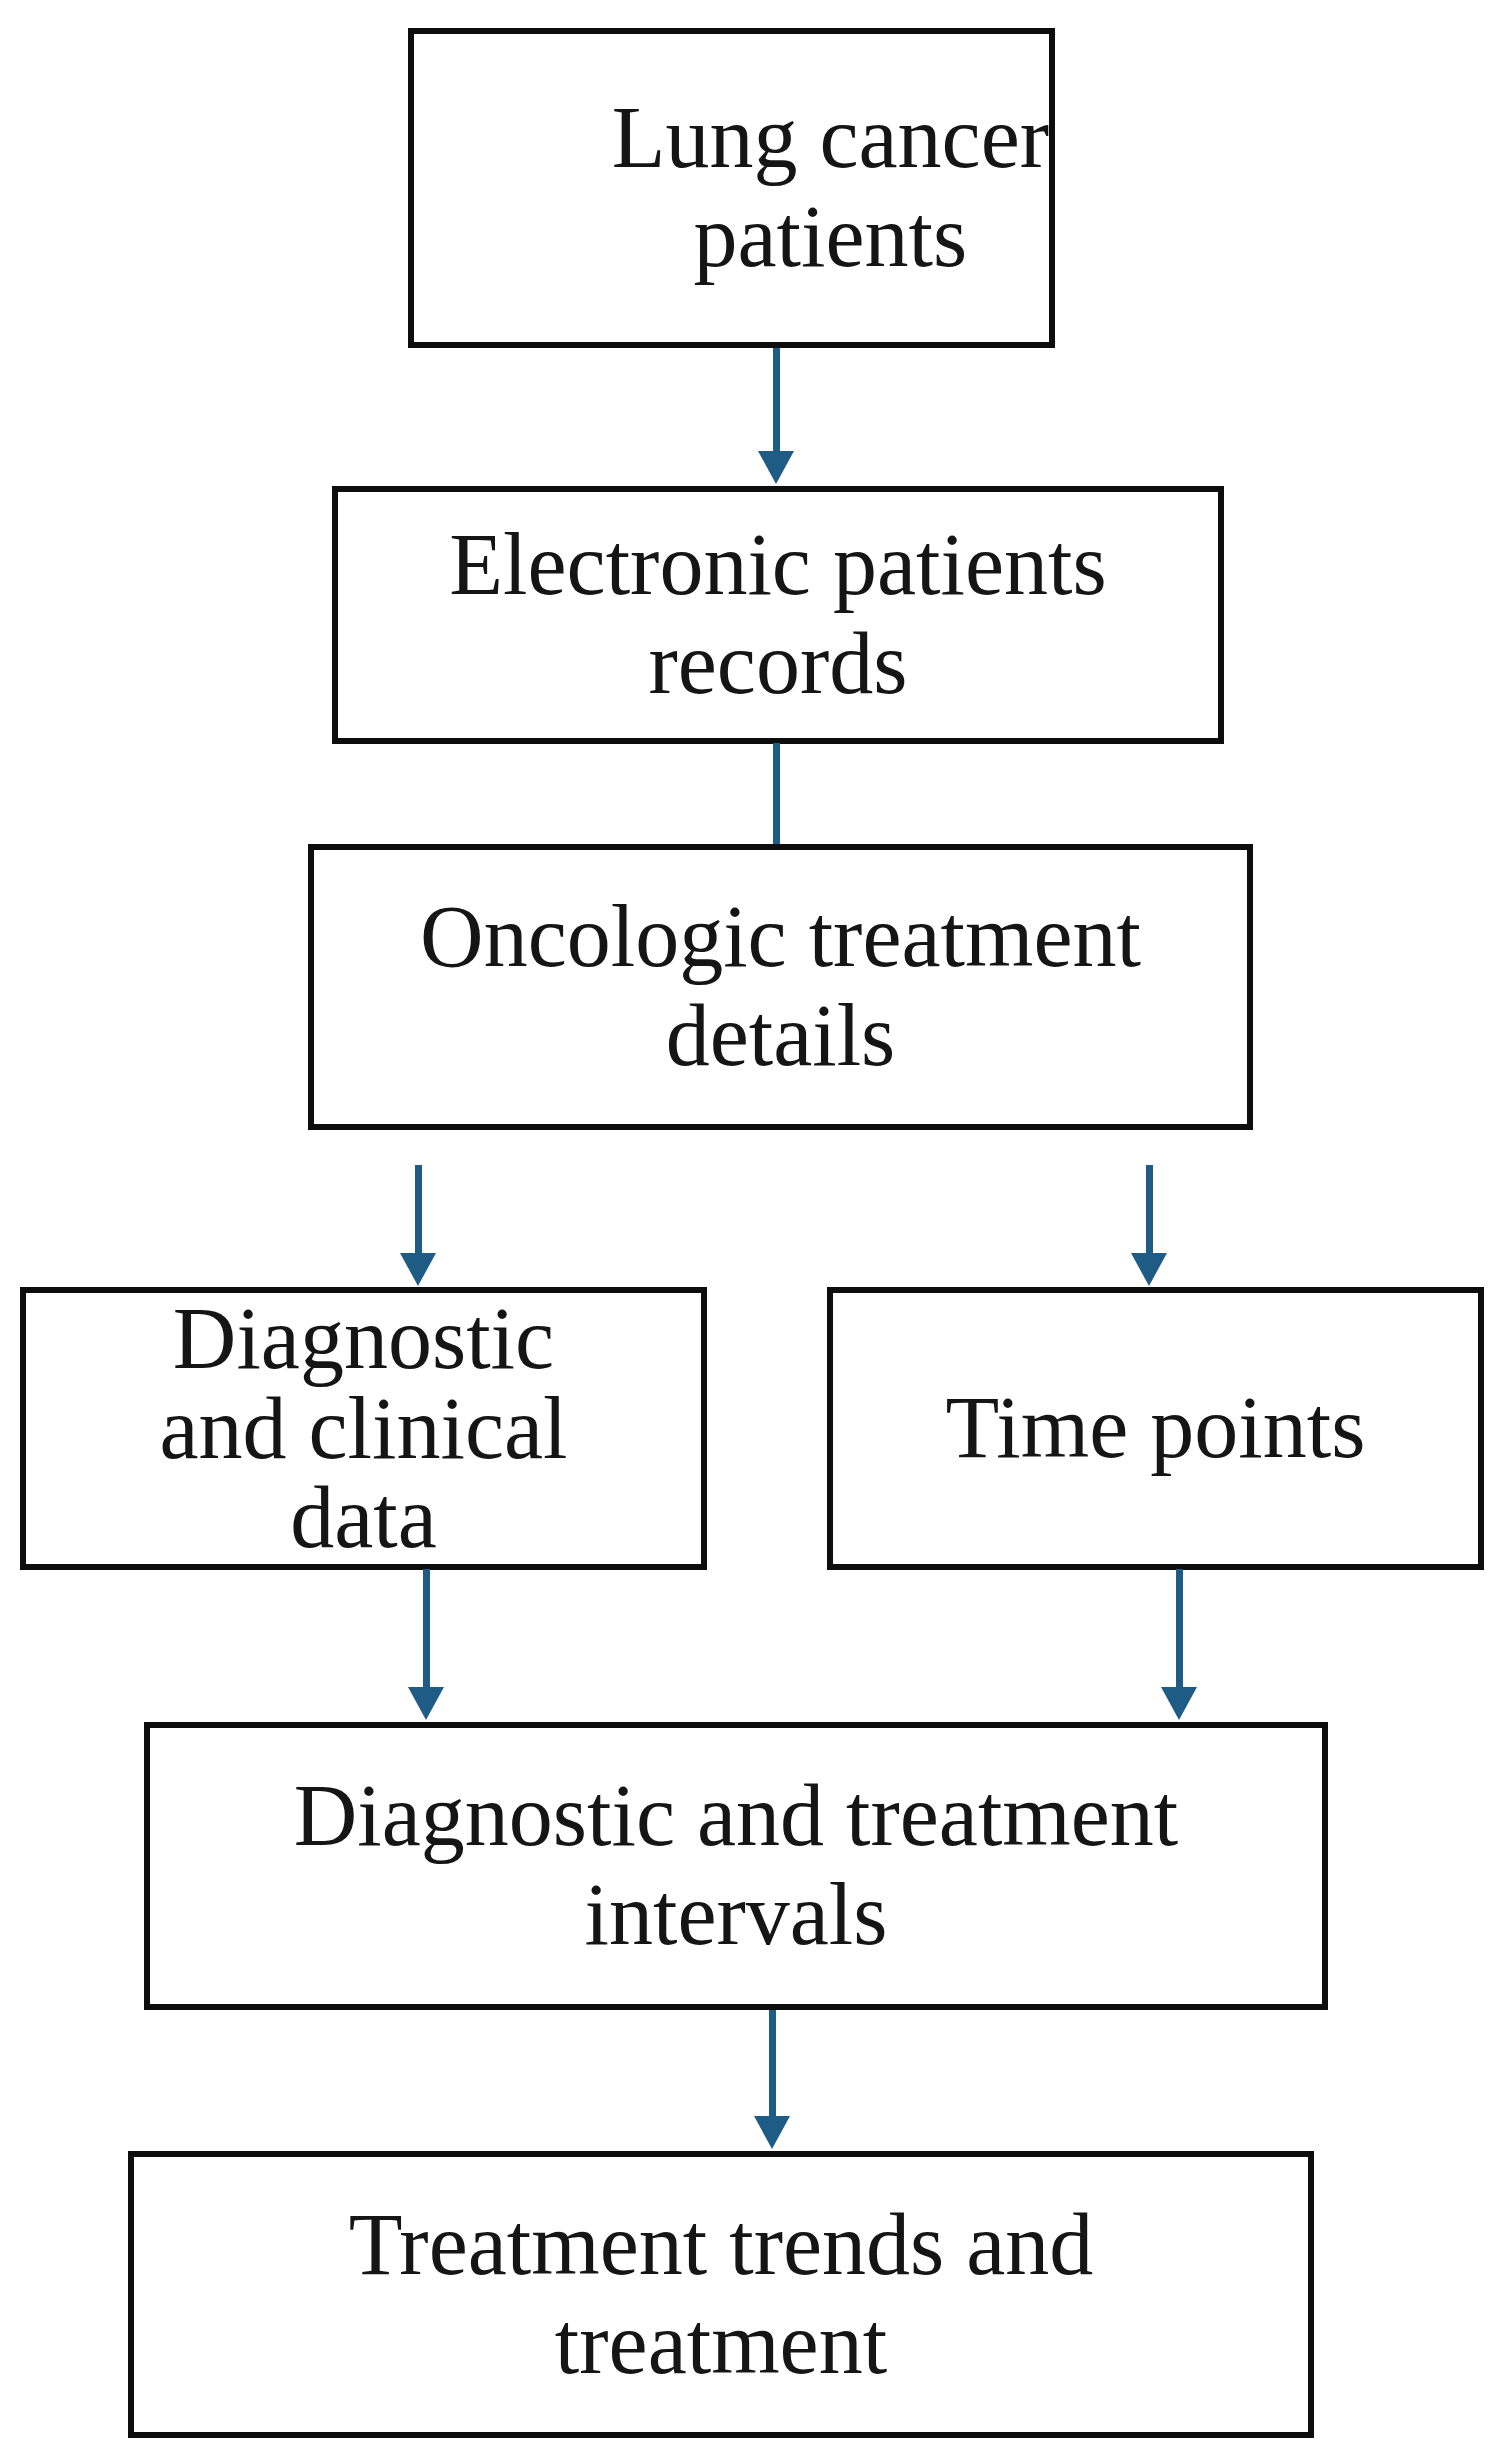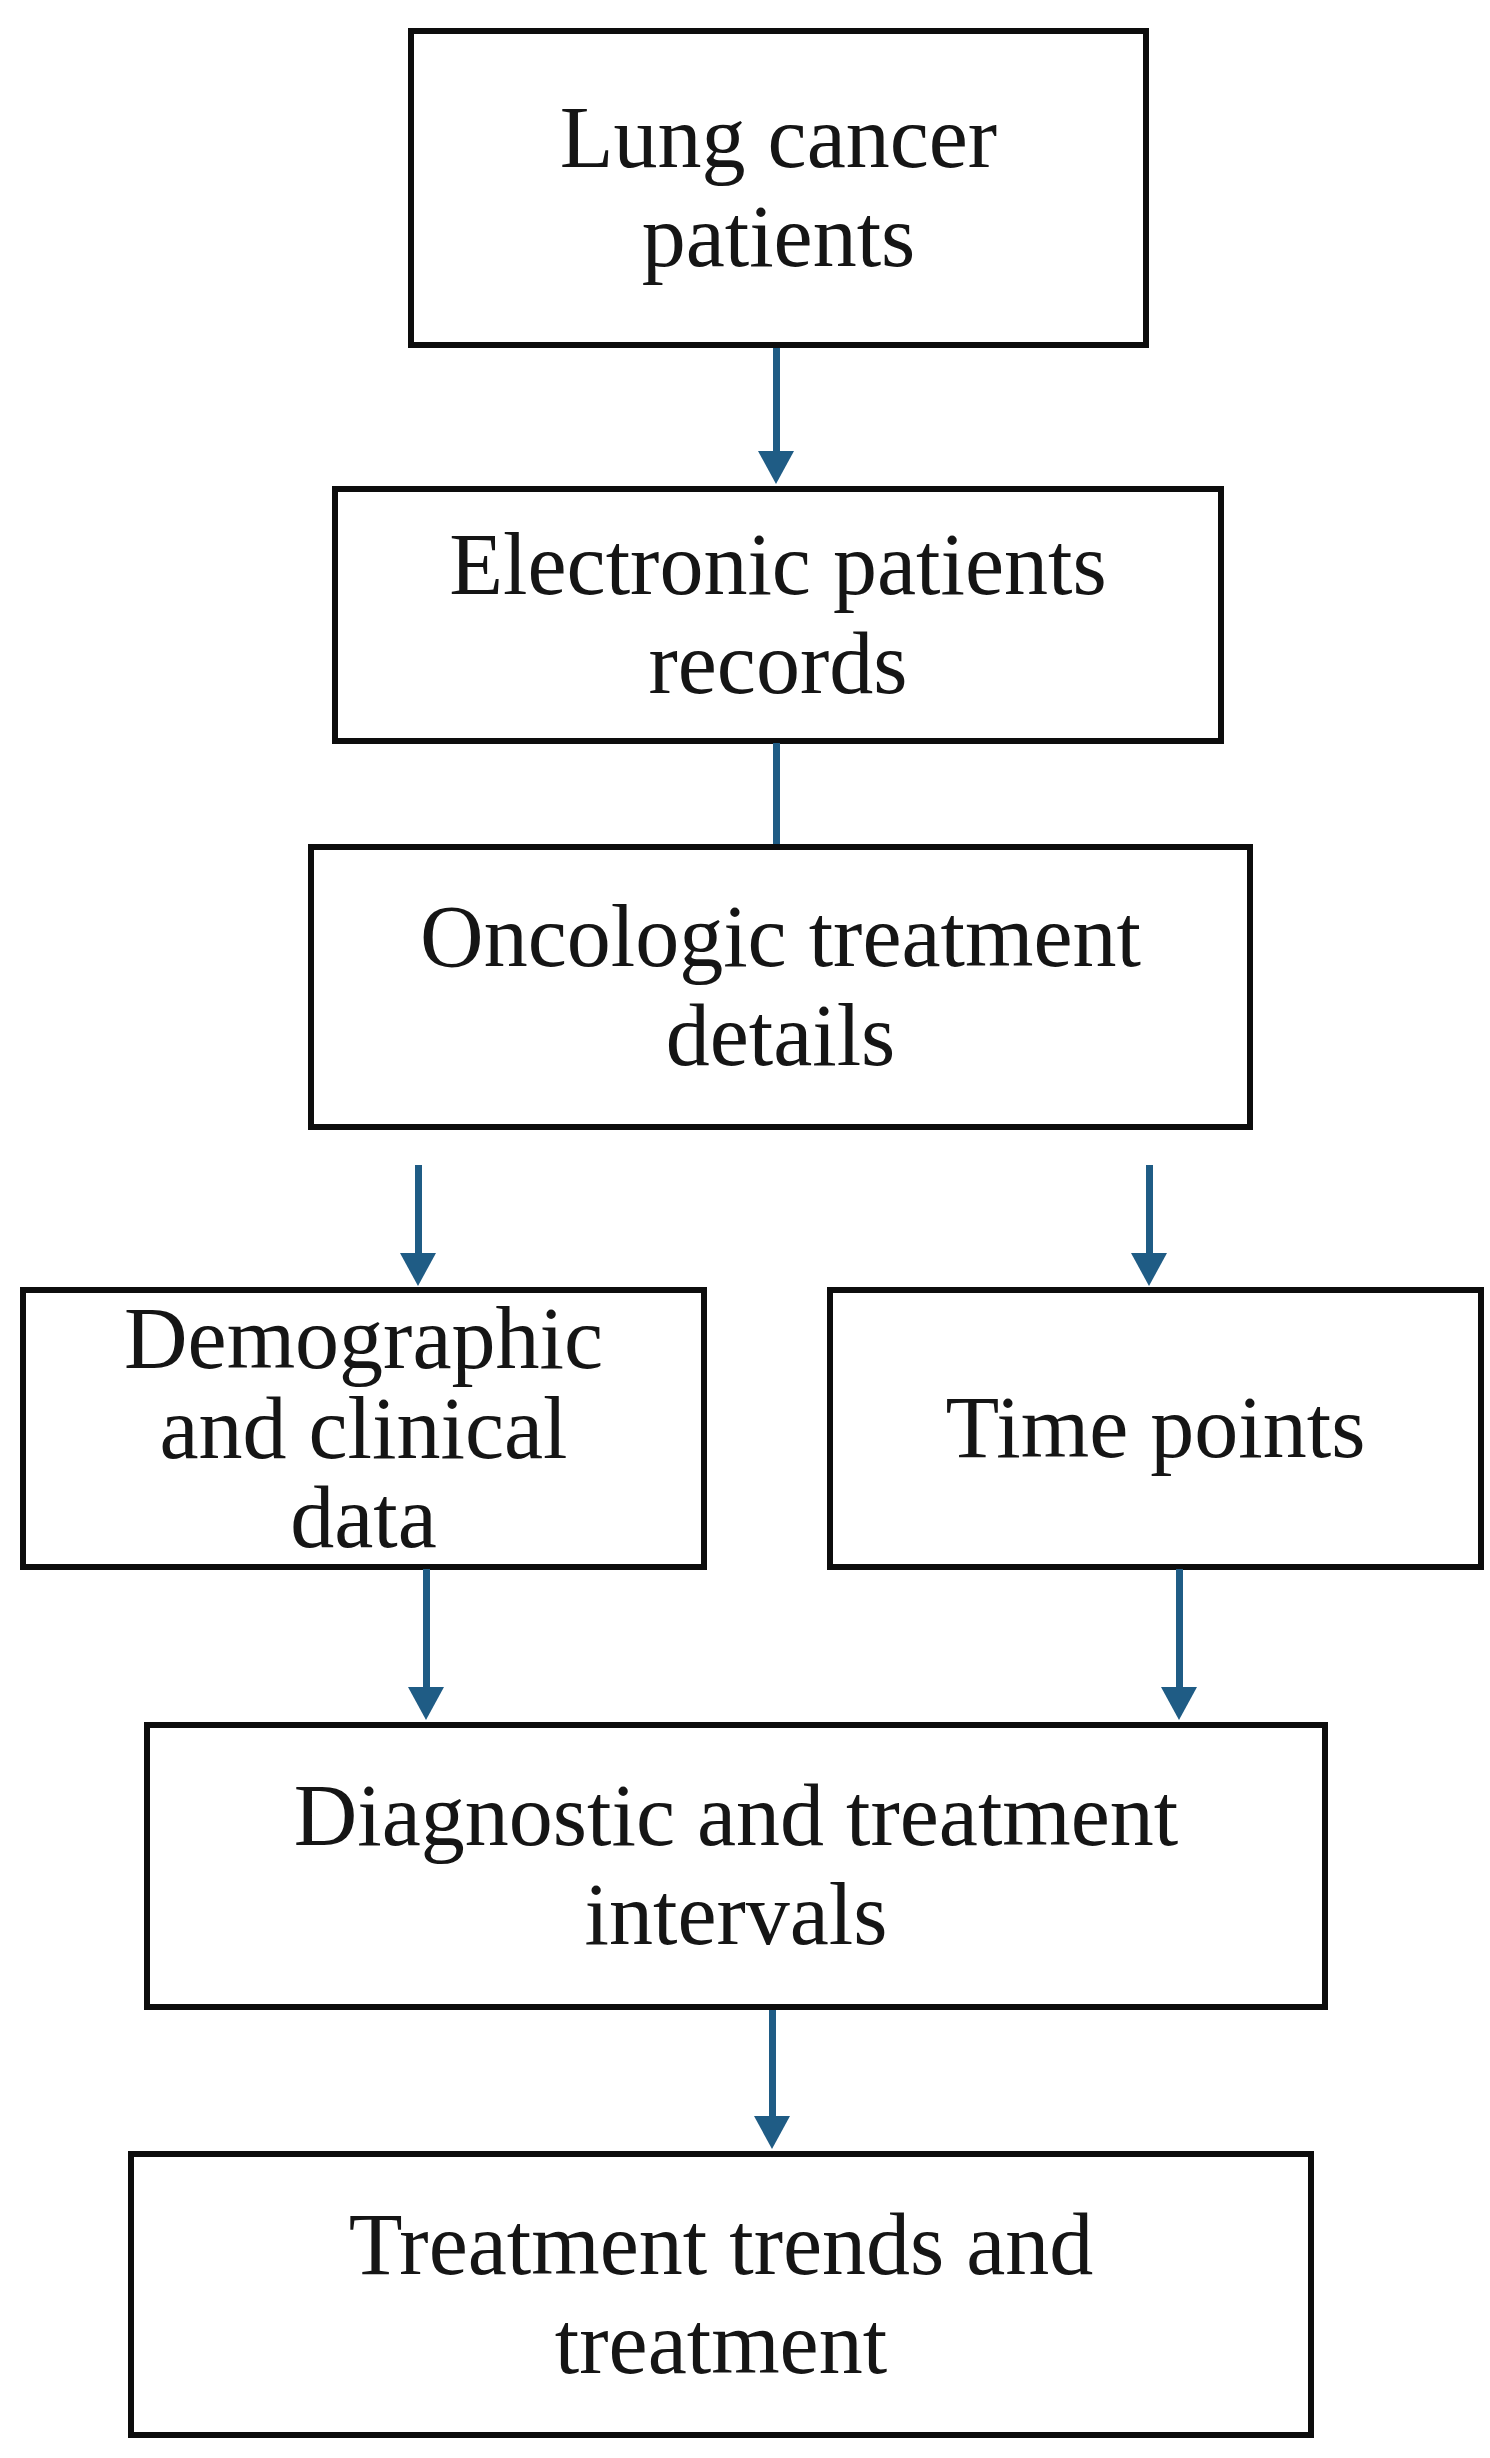--- a/index.html
+++ b/index.html
@@ -53,21 +53,21 @@
     border-left: 18px solid transparent;
     border-right: 18px solid transparent;
     border-top: 33px solid var(--arrow-color);
   }
 </style>
 </head>
 <body>
 
 <div id="canvas">
 
-  <div class="node" style="left:408px; top:28px; width:741px; height:320px;">
+  <div class="node" style="left:408px; top:28px; width:647px; height:320px;justify-content:flex-end;">
     <div class="node-text">
       <span class="line">Lung cancer</span>
       <span class="line">patients</span>
     </div>
   </div>
 
   <div class="arrow" style="left:776px; top:348px; height:136px;">
     <div class="shaft"></div>
     <div class="head"></div>
   </div>
@@ -96,21 +96,21 @@
     <div class="head"></div>
   </div>
 
   <div class="arrow" style="left:1149px; top:1165px; height:121px;">
     <div class="shaft"></div>
     <div class="head"></div>
   </div>
 
   <div class="node compact" style="left:20px; top:1287px; width:687px; height:283px;">
     <div class="node-text">
-      <span class="line">Demographic</span>
+      <span class="line">Diagnostic</span>
       <span class="line">and clinical</span>
       <span class="line">data</span>
     </div>
   </div>
 
   <div class="node" style="left:827px; top:1287px; width:657px; height:283px;">
     <div class="node-text">
       <span class="line">Time points</span>
     </div>
   </div>

